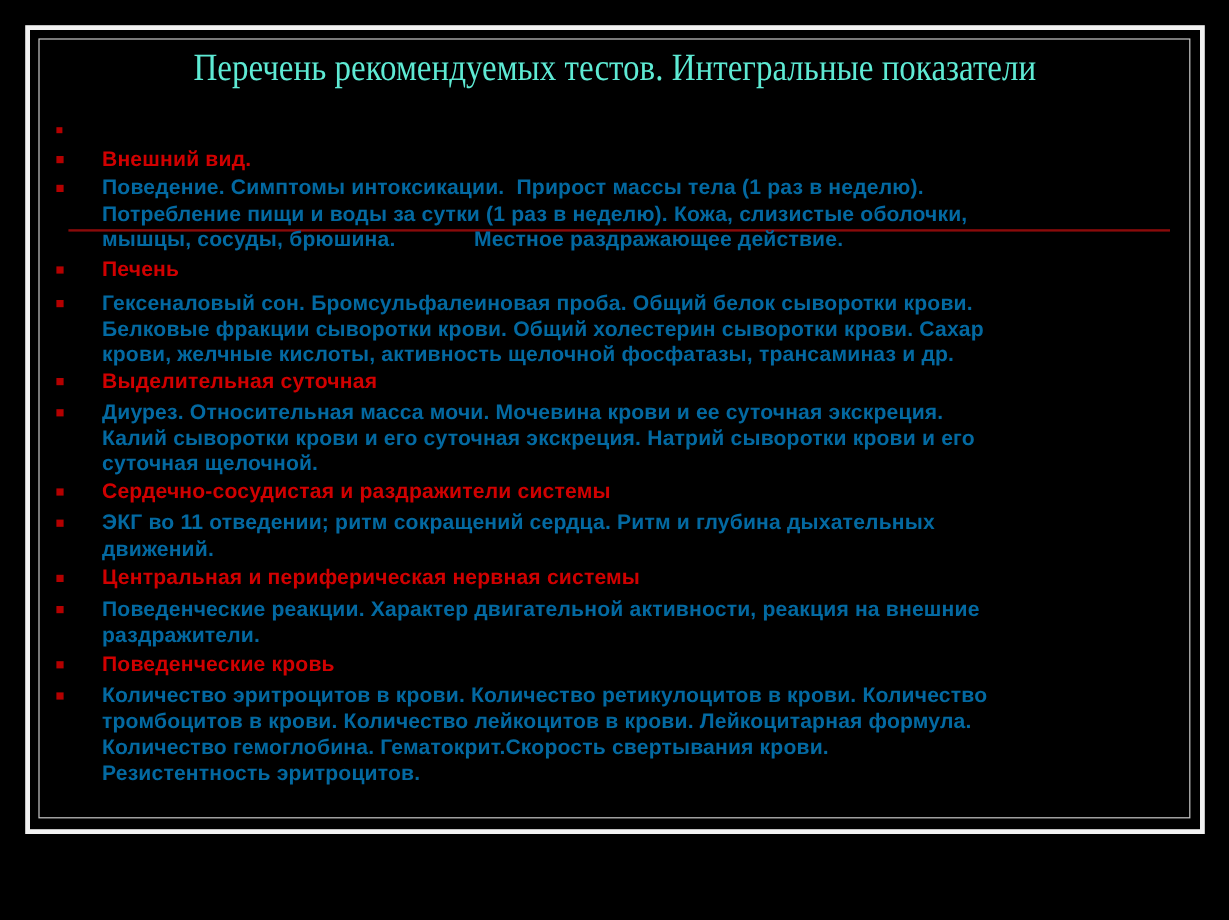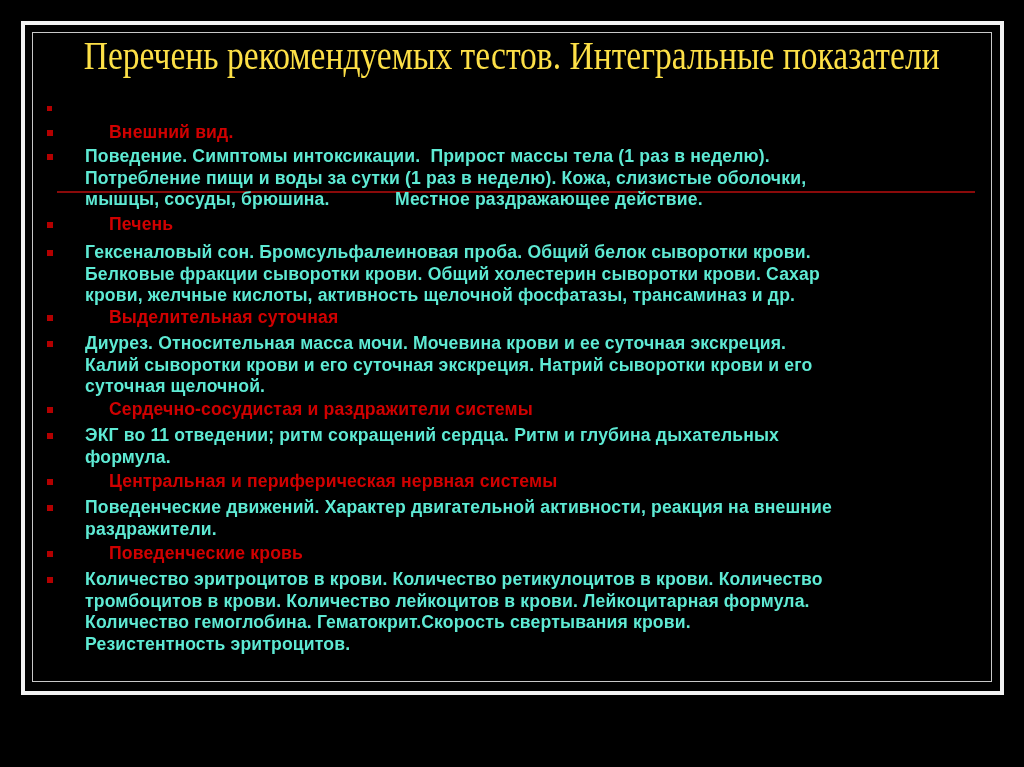--- a/index.html
+++ b/index.html
@@ -31,22 +31,22 @@
       height: 648px;
       border: 1.5px solid #c8c8c8;
     }
     .title {
       position: absolute;
       left: 0;
       top: 34px;
       width: 1024px;
       text-align: center;
       font-family: "Liberation Serif", serif;
-      font-size: 39px;
-      color: #fde047;
+      font-size: 32px;
+      color: #5eead4;
       white-space: nowrap;
       line-height: 44px;
     }
     .title span {
       display: inline-block;
       transform: scaleX(0.86);
       transform-origin: center;
     }
     .divider {
       position: absolute;
@@ -75,27 +75,26 @@
       height: 6px;
       background: #b40000;
     }
     .item-text {
       position: absolute;
       left: 38px;
       width: 900px;
       font-size: 17.6px;
       font-weight: bold;
       line-height: 21.5px;
-      color: #5eead4;
+      color: #0369a1;
       white-space: pre;
       letter-spacing: 0.15px;
     }
     .item-text.heading {
       color: #d00000;
-      margin-left: 24px;
     }
   </style>
 </head>
 <body>
 
 <div class="outer-frame"></div>
 <div class="inner-frame"></div>
 
 <div class="title">
   <span>Перечень рекомендуемых тестов. Интегральные показатели</span>
@@ -146,31 +145,31 @@
   </div>
 
   <div class="item" style="top:399px;">
     <span class="bullet" style="top:8px;"></span>
     <div class="item-text heading"><span>Сердечно-сосудистая и раздражители системы</span></div>
   </div>
 
   <div class="item" style="top:425px;">
     <span class="bullet" style="top:8px;"></span>
     <div class="item-text"><span>ЭКГ во 11 отведении; ритм сокращений сердца. Ритм и глубина дыхательных</span>
-<span>формула.</span></div>
+<span>движений.</span></div>
   </div>
 
   <div class="item" style="top:471px;">
     <span class="bullet" style="top:8px;"></span>
     <div class="item-text heading"><span>Центральная и периферическая нервная системы</span></div>
   </div>
 
   <div class="item" style="top:497px;">
     <span class="bullet" style="top:8px;"></span>
-    <div class="item-text"><span>Поведенческие движений. Характер двигательной активности, реакция на внешние</span>
+    <div class="item-text"><span>Поведенческие реакции. Характер двигательной активности, реакция на внешние</span>
 <span>раздражители.</span></div>
   </div>
 
   <div class="item" style="top:543px;">
     <span class="bullet" style="top:8px;"></span>
     <div class="item-text heading"><span>Поведенческие кровь</span></div>
   </div>
 
   <div class="item" style="top:569px;">
     <span class="bullet" style="top:8px;"></span>

